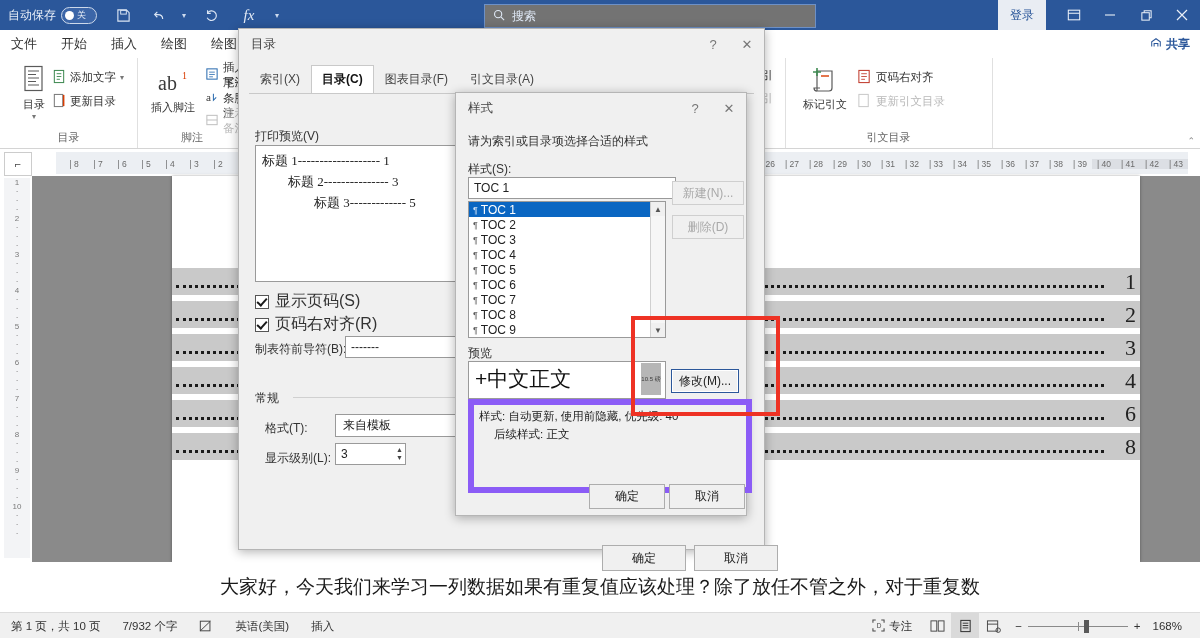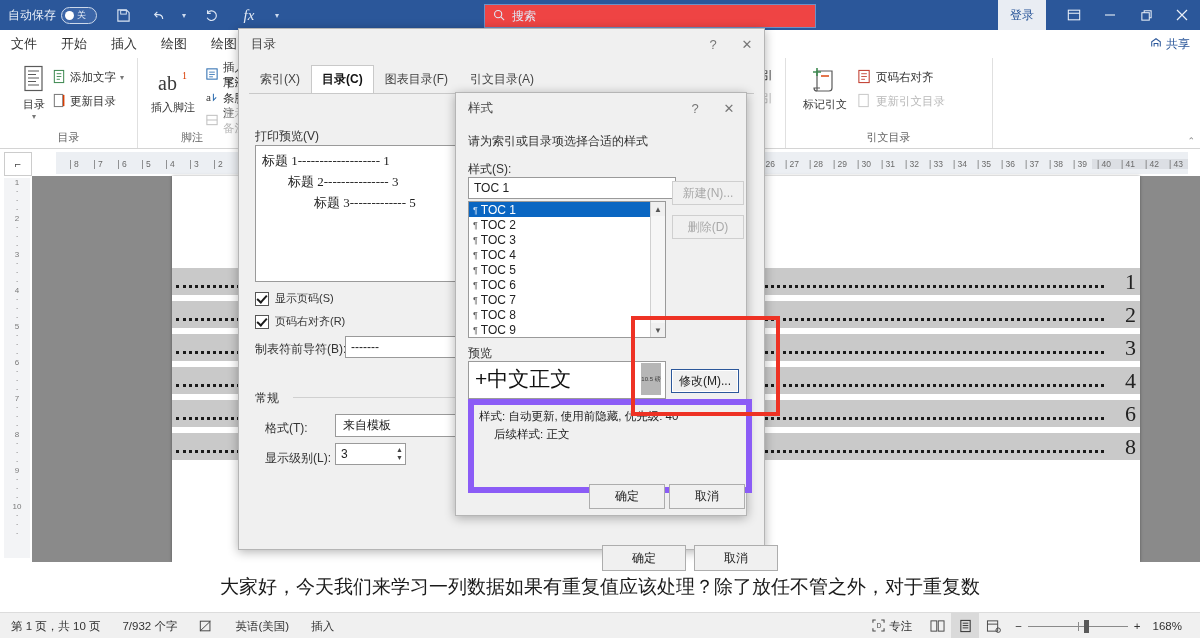--- a/index.html
+++ b/index.html
@@ -19,21 +19,21 @@
   .toggle{width:34px;height:15px;border-radius:9px;border:1px solid #cdd9ea;background:#3c66a8;
     position:relative;display:flex;align-items:center;}
   .toggle .knob{width:9px;height:9px;border-radius:50%;background:#fff;margin-left:3px;}
   .toggle .tgl-lab{font-size:9px;color:#e8eef7;margin-left:3px;}
   .tb-icon{width:22px;height:22px;display:flex;align-items:center;justify-content:center;
     color:#e3eaf5;font-size:14px;}
   .tb-icon svg{display:block;}
   .tb-title{position:absolute;left:0;right:0;top:0;height:30px;display:flex;align-items:center;
     justify-content:center;pointer-events:none;}
   .tb-title .t{font-size:12px;color:#eef3fa;display:flex;align-items:center;gap:5px;pointer-events:auto;}
-  .searchbox{position:absolute;left:484px;top:4px;width:322px;height:22px;background:#ef4444;
+  .searchbox{position:absolute;left:484px;top:4px;width:322px;height:22px;background:#737373;
     border:1px solid #6d90c6;display:flex;align-items:center;padding-left:8px;gap:7px;}
   .searchbox .ph{font-size:12px;color:#dfe8f5;}
   .tb-right{position:absolute;right:0;top:0;height:30px;display:flex;align-items:center;gap:0;}
   .login-btn{background:#e9edf3;color:#2b579a;font-size:12px;padding:13px 12px;margin-right:10px;}
   .win-btn{width:36px;height:30px;display:flex;align-items:center;justify-content:center;color:#eaf0f8;}
 
   
   .ribbon-tabs{position:absolute;left:0;top:30px;width:1200px;height:28px;background:#fff;
     display:flex;align-items:center;border-bottom:0;}
   .rtab{font-size:13px;color:#333;padding:4px 11px;margin-right:2px;}
@@ -93,21 +93,21 @@
     font-size:13px;color:#777;}
   .toc-dlg{left:238px;top:28px;width:525px;height:520px;}
   .tabstrip{position:absolute;left:10px;top:36px;display:flex;gap:0;}
   .dtab{font-size:12px;color:#444;padding:5px 10px;border:1px solid transparent;}
   .dtab.act{background:#fff;border:1px solid #c9c9c9;border-bottom-color:#fff;color:#111;font-weight:bold;}
   .tabline{position:absolute;left:10px;top:64px;width:505px;height:1px;background:#c9c9c9;}
   .lbl{font-size:12px;color:#333;}
   .preview-box{position:absolute;background:#fff;border:1px solid #9a9a9a;}
   .prev-line{font-family:"Liberation Serif","DejaVu Serif",serif;font-size:13px;color:#222;
     white-space:nowrap;}
-  .chk{display:flex;align-items:center;gap:6px;font-size:11px;color:#333;}
+  .chk{display:flex;align-items:center;gap:6px;font-size:16px;color:#333;}
   .chkbox{width:12px;height:12px;border:1px solid #555;background:#fff;position:relative;}
   .chkbox.on:after{content:"";position:absolute;left:3px;top:0px;width:4px;height:8px;
     border:solid #1a1a1a;border-width:0 2px 2px 0;transform:rotate(42deg);}
   .field{background:#fff;border:1px solid #9a9a9a;font-size:12px;color:#222;
     display:flex;align-items:center;padding:0 5px;}
   .combo{background:#fff;border:1px solid #9a9a9a;font-size:12px;color:#222;
     display:flex;align-items:center;justify-content:space-between;padding:0 4px 0 7px;}
   .spin{background:#fff;border:1px solid #9a9a9a;display:flex;align-items:center;
     font-size:12px;color:#222;padding-left:5px;position:relative;}
   .spin .arrows{position:absolute;right:2px;top:1px;display:flex;flex-direction:column;
@@ -221,21 +221,21 @@
     <span class="rtab">绘图</span>
     <span class="rtab">绘图</span>
   </div>
   <div class="share">
     <span>
       <svg width="12" height="12" viewBox="0 0 14 14">
           <path d="M2 11V5.5l5-3.5 5 3.5V11" fill="none" stroke="#2b579a" stroke-width="1.2"></path>
           <path d="M4.8 11V7.5h4.4V11" fill="none" stroke="#2b579a" stroke-width="1.2"></path>
         </svg>
     </span>
-    <span style="font-weight:normal">共享</span>
+    <span style="font-weight:bold">共享</span>
   </div>
 
   <div class="ribbon">
 
     <div class="grp" style="left:0;width:137px">
       <div class="bigbtn" style="position:absolute;left:10px;top:5px">
         <span class="ic">
           <svg width="26" height="30" viewBox="0 0 26 30">
               <rect x="4" y="1.5" width="17" height="24" fill="#fff" stroke="#5a5a5a" stroke-width="1.2"></rect>
               <path d="M7 6h11M7 9.5h8M7 13h11M7 16.5h8M7 20h11" stroke="#5a5a5a" stroke-width="1.1"></path>

